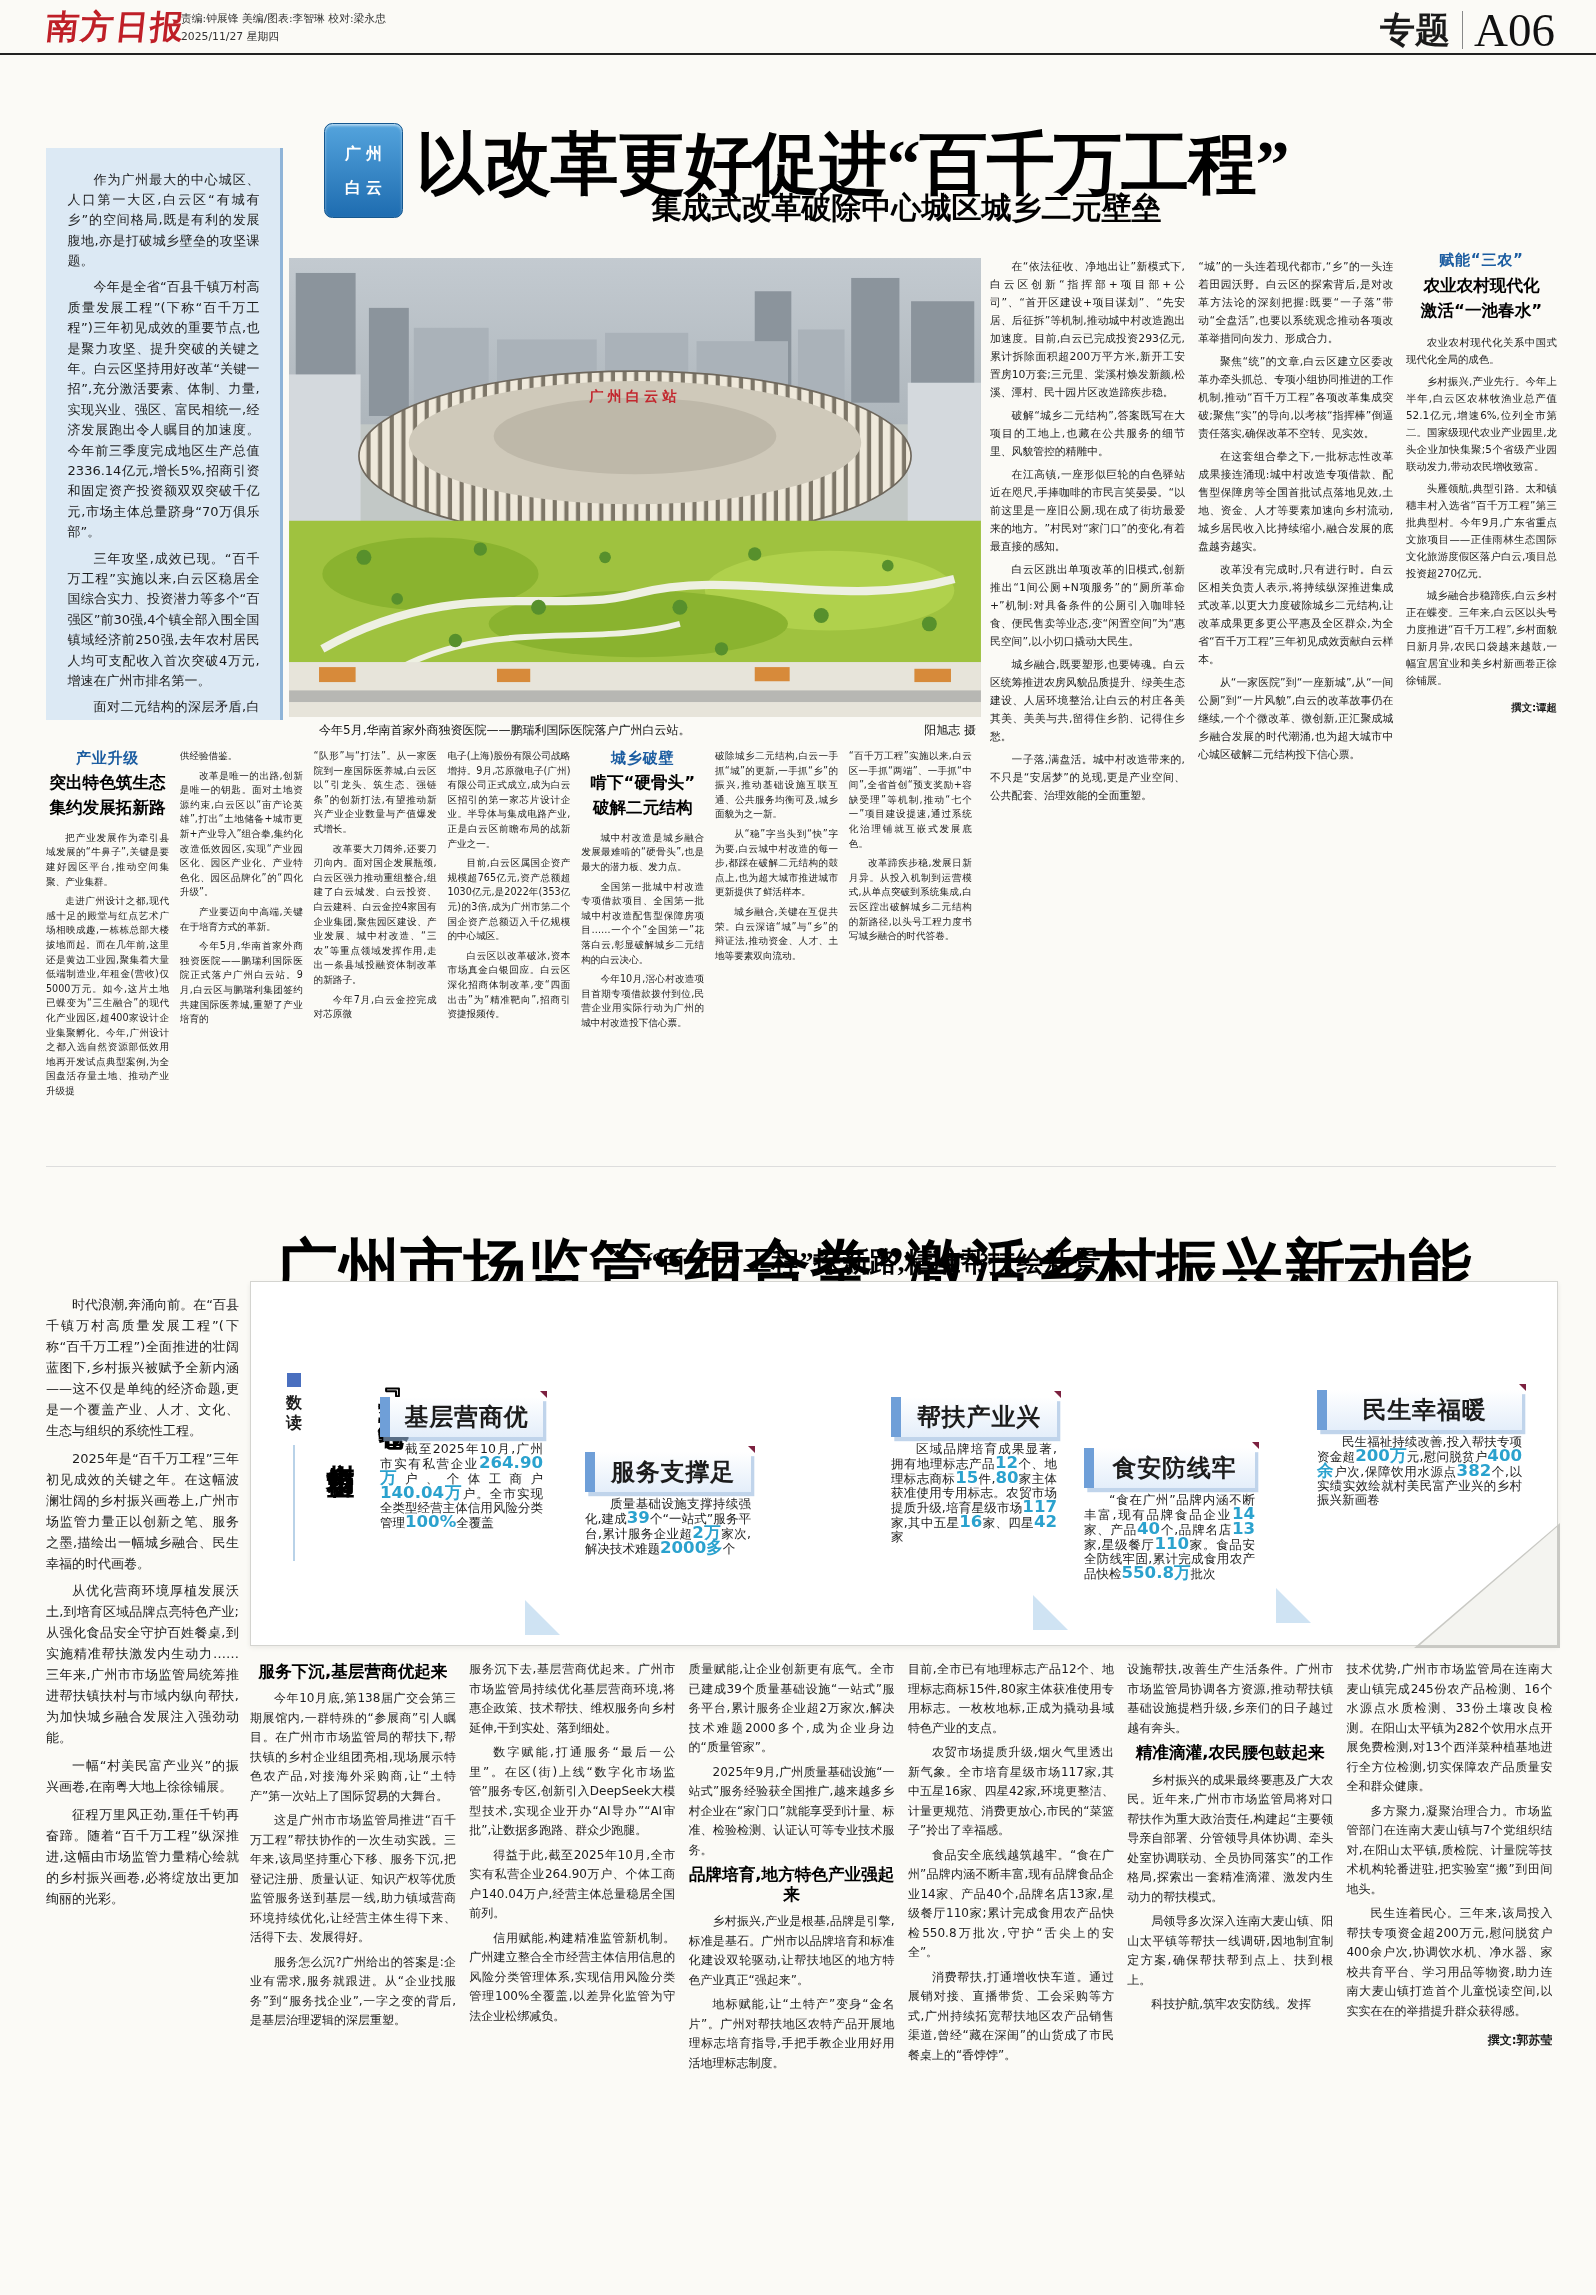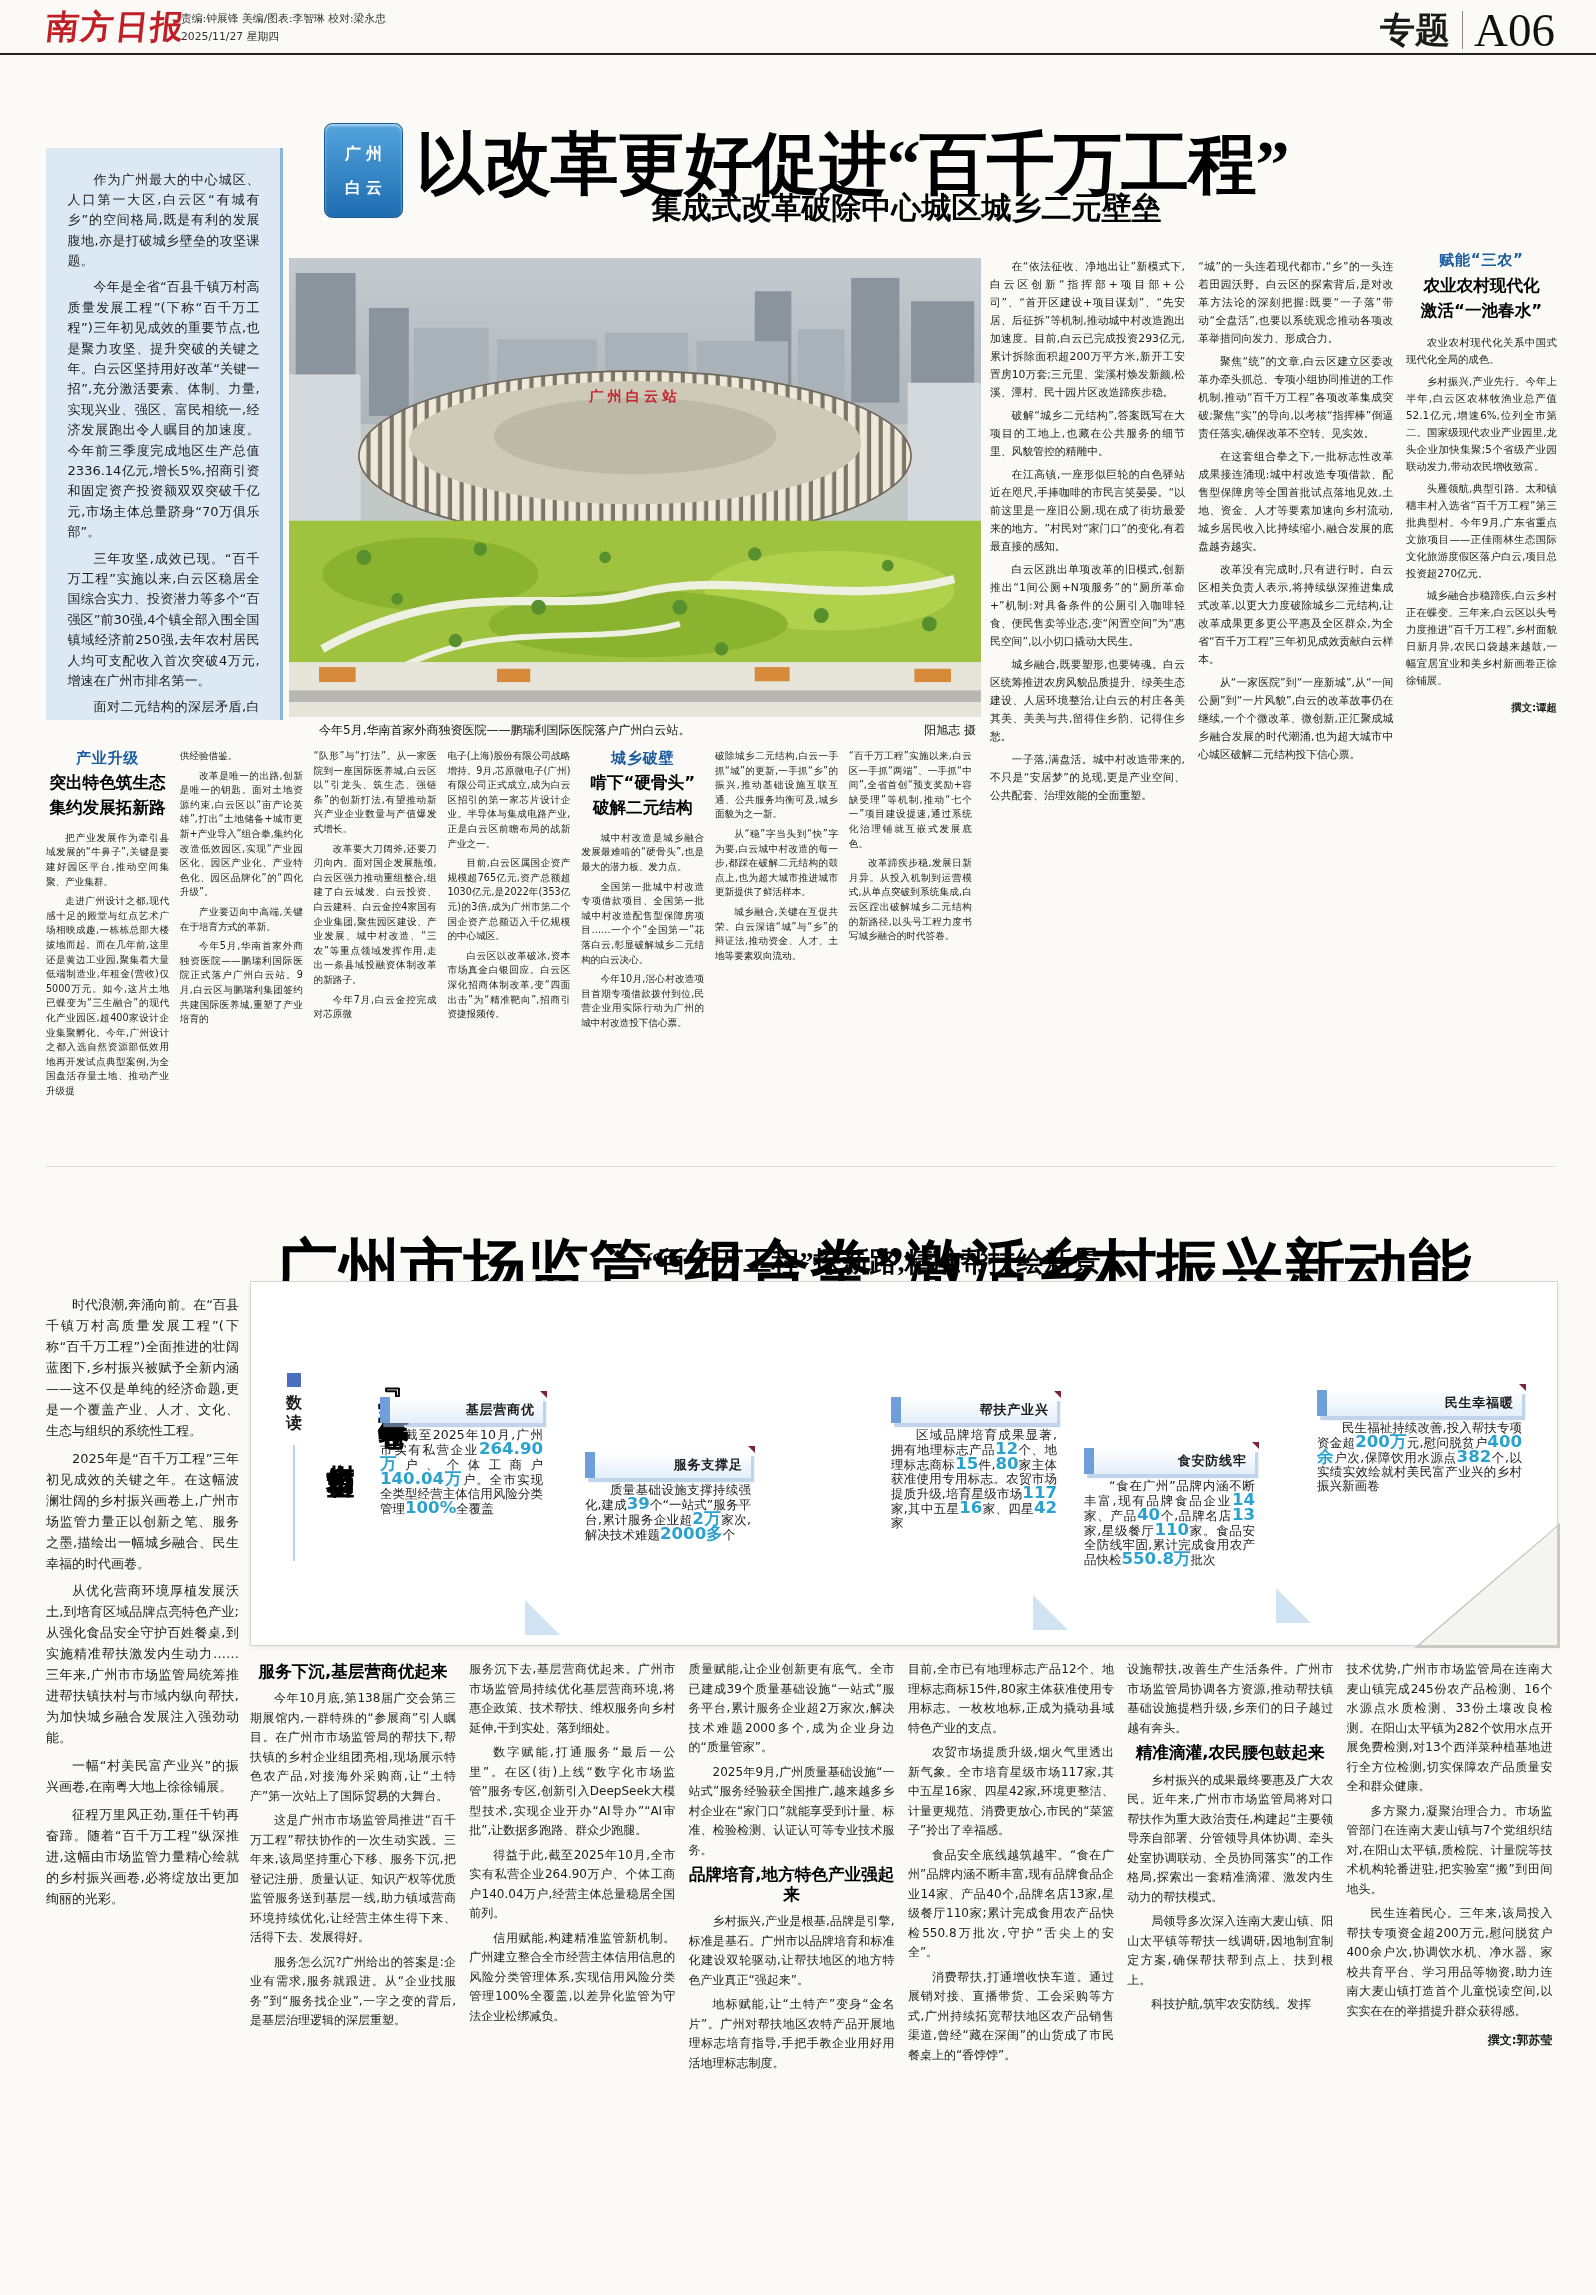--- a/index.html
+++ b/index.html
@@ -69,21 +69,21 @@
   .vt-main{display:block;font-size:31px;font-weight:800;letter-spacing:1.7px;margin-left:13.3px;}
   .vt-sub{display:block;font-size:28px;font-weight:800;padding-top:62px;letter-spacing:1.7px;}
   .card{position:absolute;}
   .card:nth-child(1){left:129px;top:115px;width:163px;}
   .card:nth-child(2){left:334px;top:170px;width:166px;}
   .card:nth-child(3){left:640px;top:115px;width:166px;}
   .card:nth-child(4){left:833px;top:166px;width:171px;}
   .card:nth-child(5){left:1066px;top:108px;width:205px;}
   .chead{position:relative;display:block;background:linear-gradient(180deg,#ffffff,#e4eefa);
         border-left:10.8px solid #6f9fd8;box-shadow:3.3px 4.2px 0 rgba(150,183,221,.6);
-        padding:4.2px 8.3px;font-size:13px;font-weight:800;letter-spacing:0.8px;white-space:nowrap;text-align:right;}
+        padding:4.2px 8.3px;font-size:24px;font-weight:800;letter-spacing:0.8px;white-space:nowrap;text-align:center;}
   .chead::after{content:"";position:absolute;right:-4.2px;top:-5.8px;border-left:7.5px solid transparent;
         border-top:7.5px solid #7c2140;}
   .cbody{margin-top:5px;font-size:12.5px;line-height:14px;text-align:justify;text-indent:2em;}
   .num{color:#2ba2ce;font-weight:800;font-size:16.6px;font-family:"DejaVu Sans",sans-serif;}
   .tri{position:absolute;width:0;height:0;border-left:35px solid #cfe3f3;border-top:35px solid transparent;}
   .curl-sh{position:absolute;right:-2.5px;bottom:-3.3px;width:0;height:0;
         border-bottom:125px solid #c9c9c4;border-left:146px solid transparent;}
   .curl{position:absolute;right:0;bottom:0;width:0;height:0;
         border-bottom:118px solid #f4f4f0;border-left:137px solid transparent;}
   .a2-body{left:250px;top:1660px;width:1306px;height:629px;gap:13.3px;}

